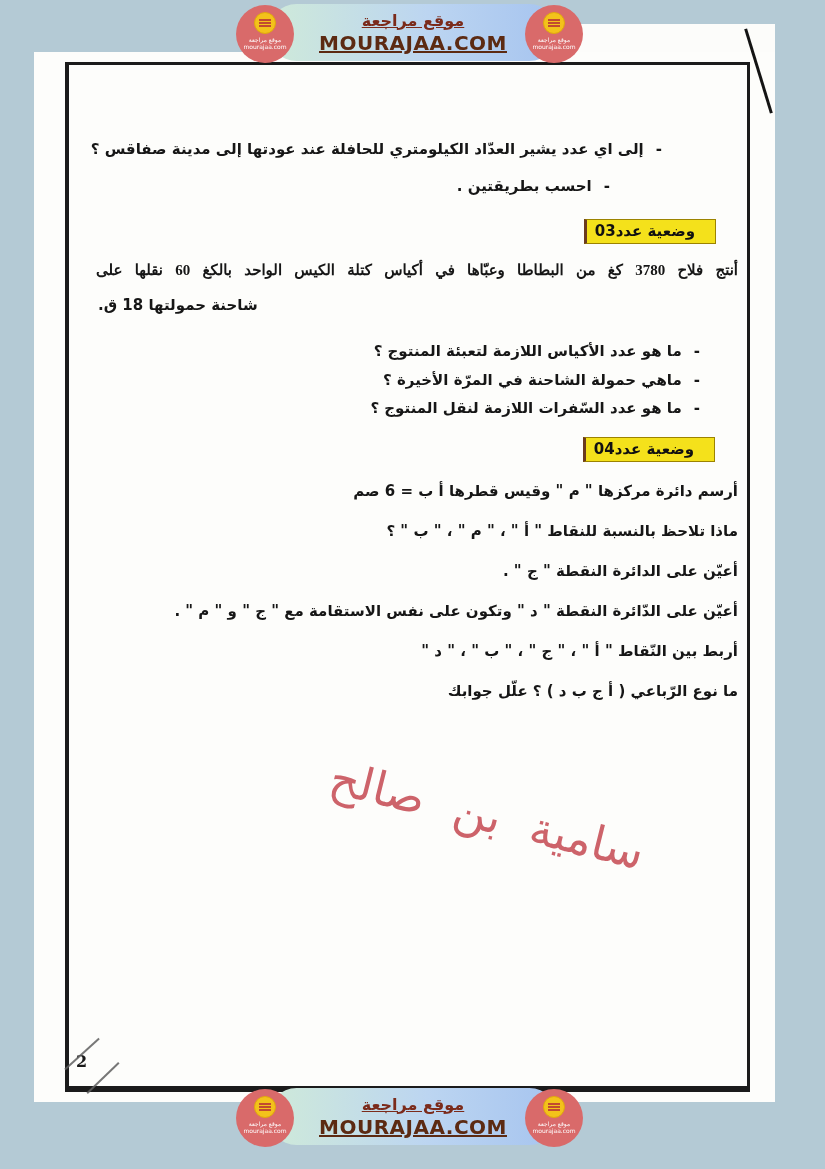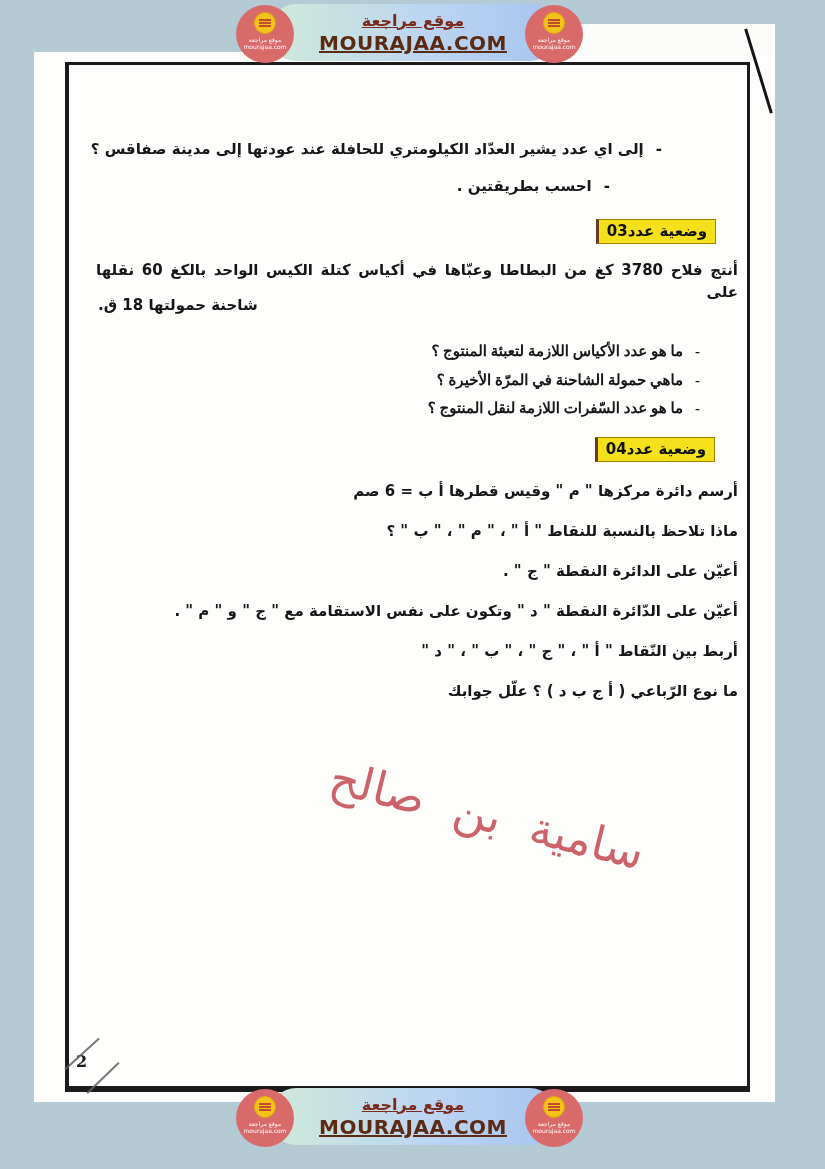--- a/index.html
+++ b/index.html
@@ -39,33 +39,33 @@
   .doc { color:#161616; font-weight:bold; font-size:15px; direction:rtl; }
 
   .intro-bullets { position:absolute; right:85px; top:66px; text-align:right; }
   .intro-bullets .li { white-space:nowrap; line-height:37px; }
   .intro-bullets .li.indent { margin-right:52px; }
   .dash { display:inline-block; margin-left:12px; font-weight:bold; }
 
   .hl-label {
     position:absolute; display:inline-block;
     background:#f4e11b; border:1px solid #9c8300; border-left:3px solid #6b3b1f;
-    padding:2px 8px 3px 8px; font-size:15px; font-weight:bold; color:#111;
+    padding:2px 20px 3px 8px; font-size:15px; font-weight:bold; color:#111;
   }
   .label-03 { right:31px; top:154px; }
   .label-04 { right:32px; top:372px; }
 
   .para-line1 {
     position:absolute; right:9px; top:194px; width:642px;
-    text-align:justify; text-align-last:justify; line-height:22px;
+    text-align:justify; text-align-last:justify; line-height:22px;font-family:Liberation Serif, serif;
   }
   .para-line2 { position:absolute; left:29px; top:231px; }
 
   .q-bullets { position:absolute; right:47px; top:272px; text-align:right; }
-  .q-bullets .li { white-space:nowrap; line-height:28.5px;font-family:Liberation Serif, serif; }
+  .q-bullets .li { white-space:nowrap; line-height:28.5px; }
 
   .steps { position:absolute; right:9px; top:414px; text-align:right; }
   .steps .li { white-space:nowrap; line-height:24px; margin-bottom:16px; }
 
   .signature {
     position:absolute; left:221px; top:723px; width:390px; height:72px;
     direction:rtl; text-align:center; white-space:nowrap;
     font-size:46px; font-weight:normal; color:#c9565e;
     word-spacing:16px; transform:rotate(14deg); opacity:.92;
   }

